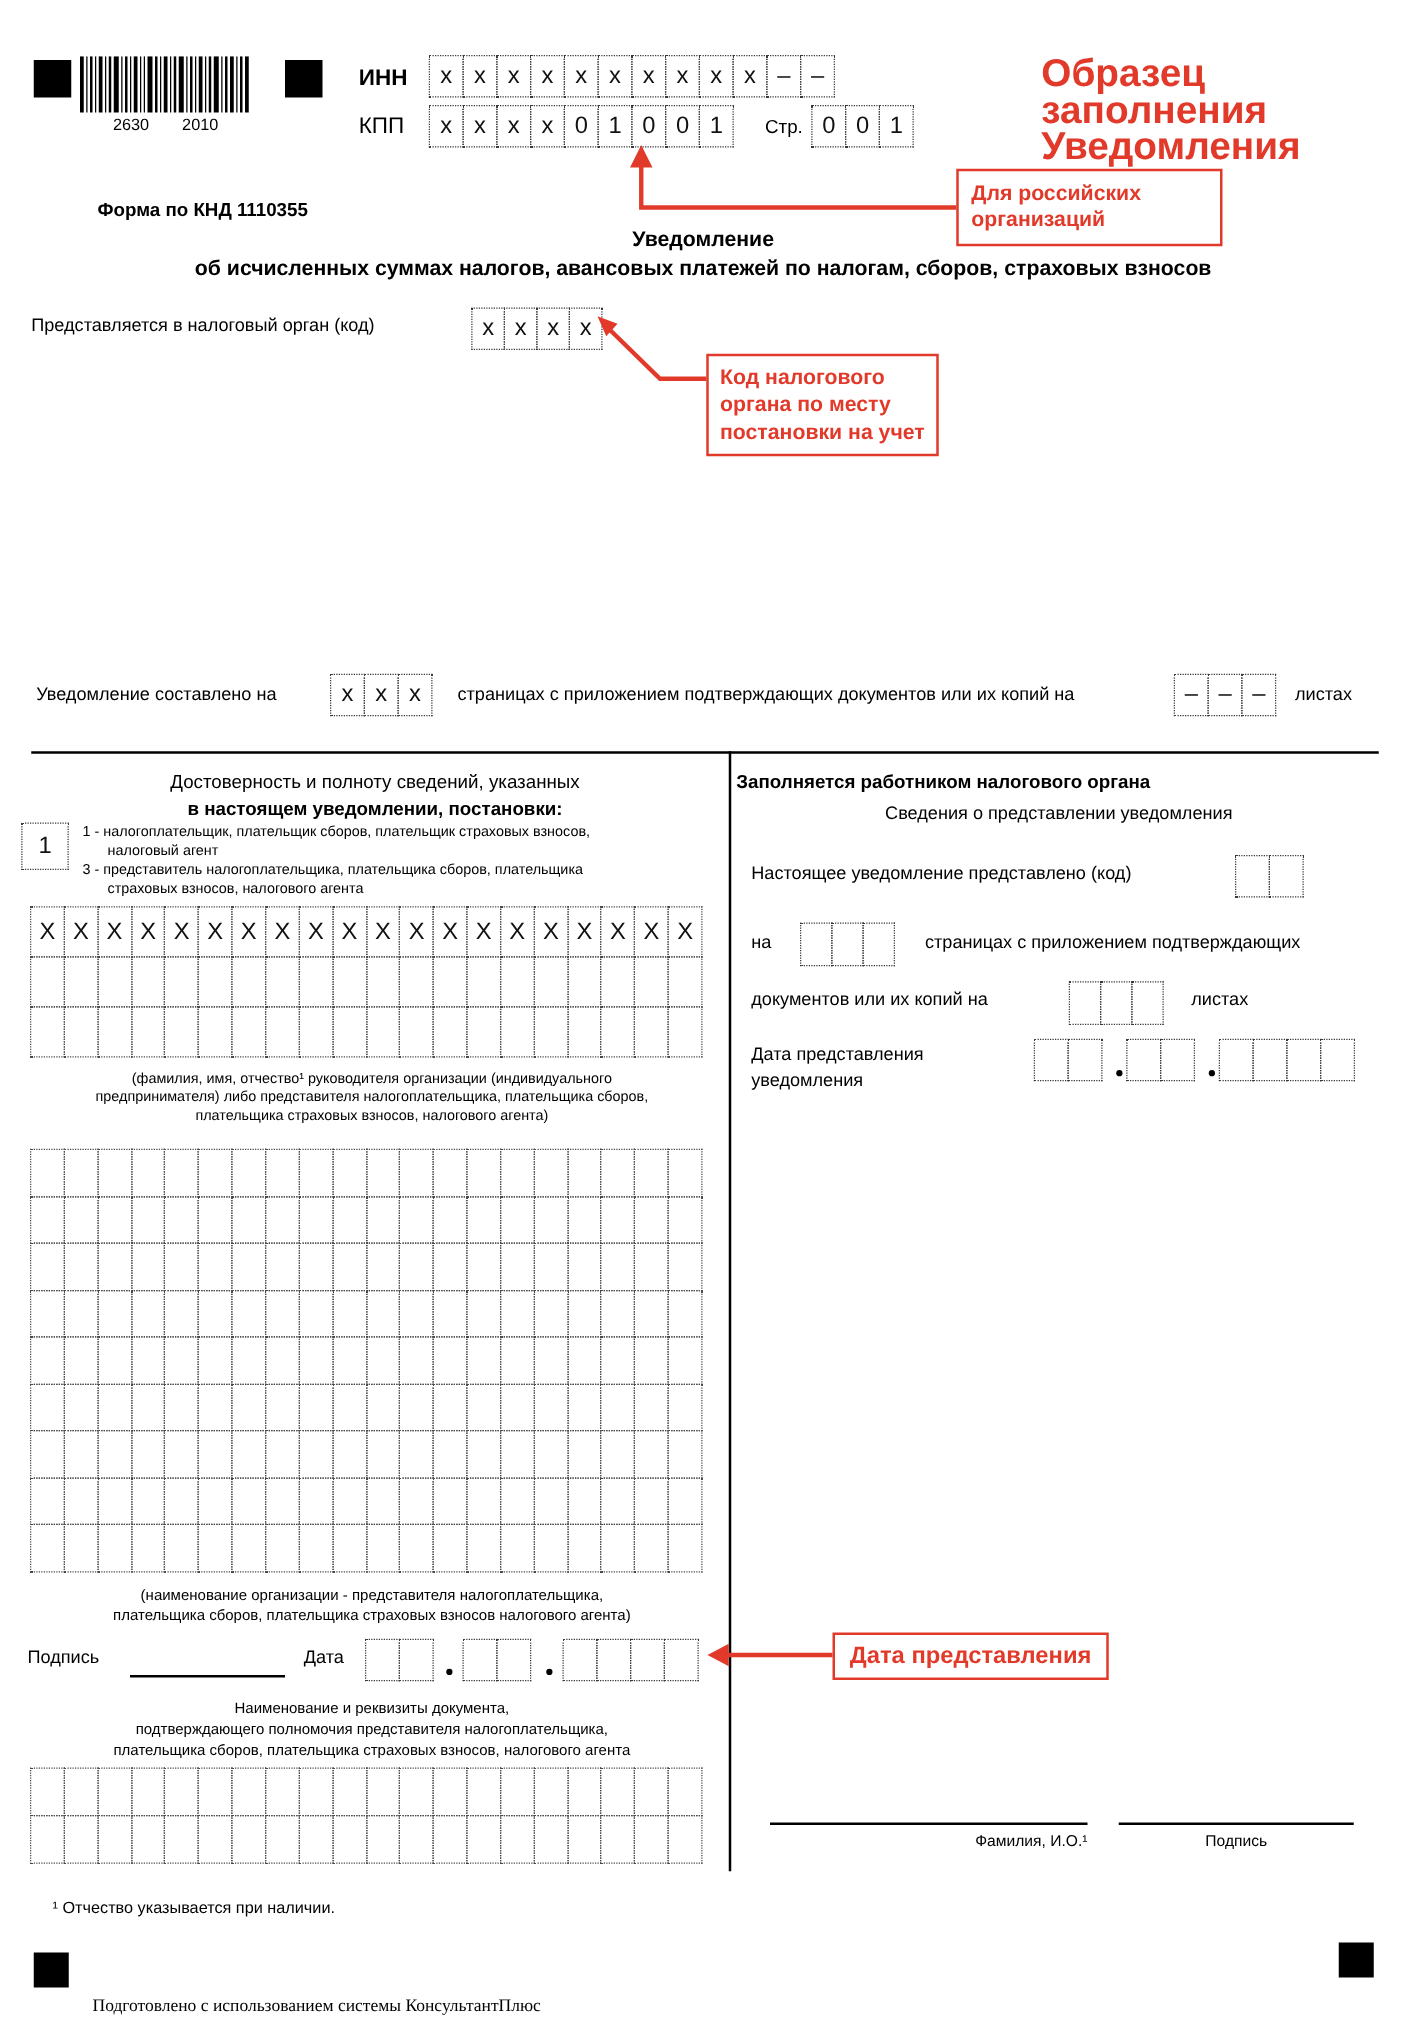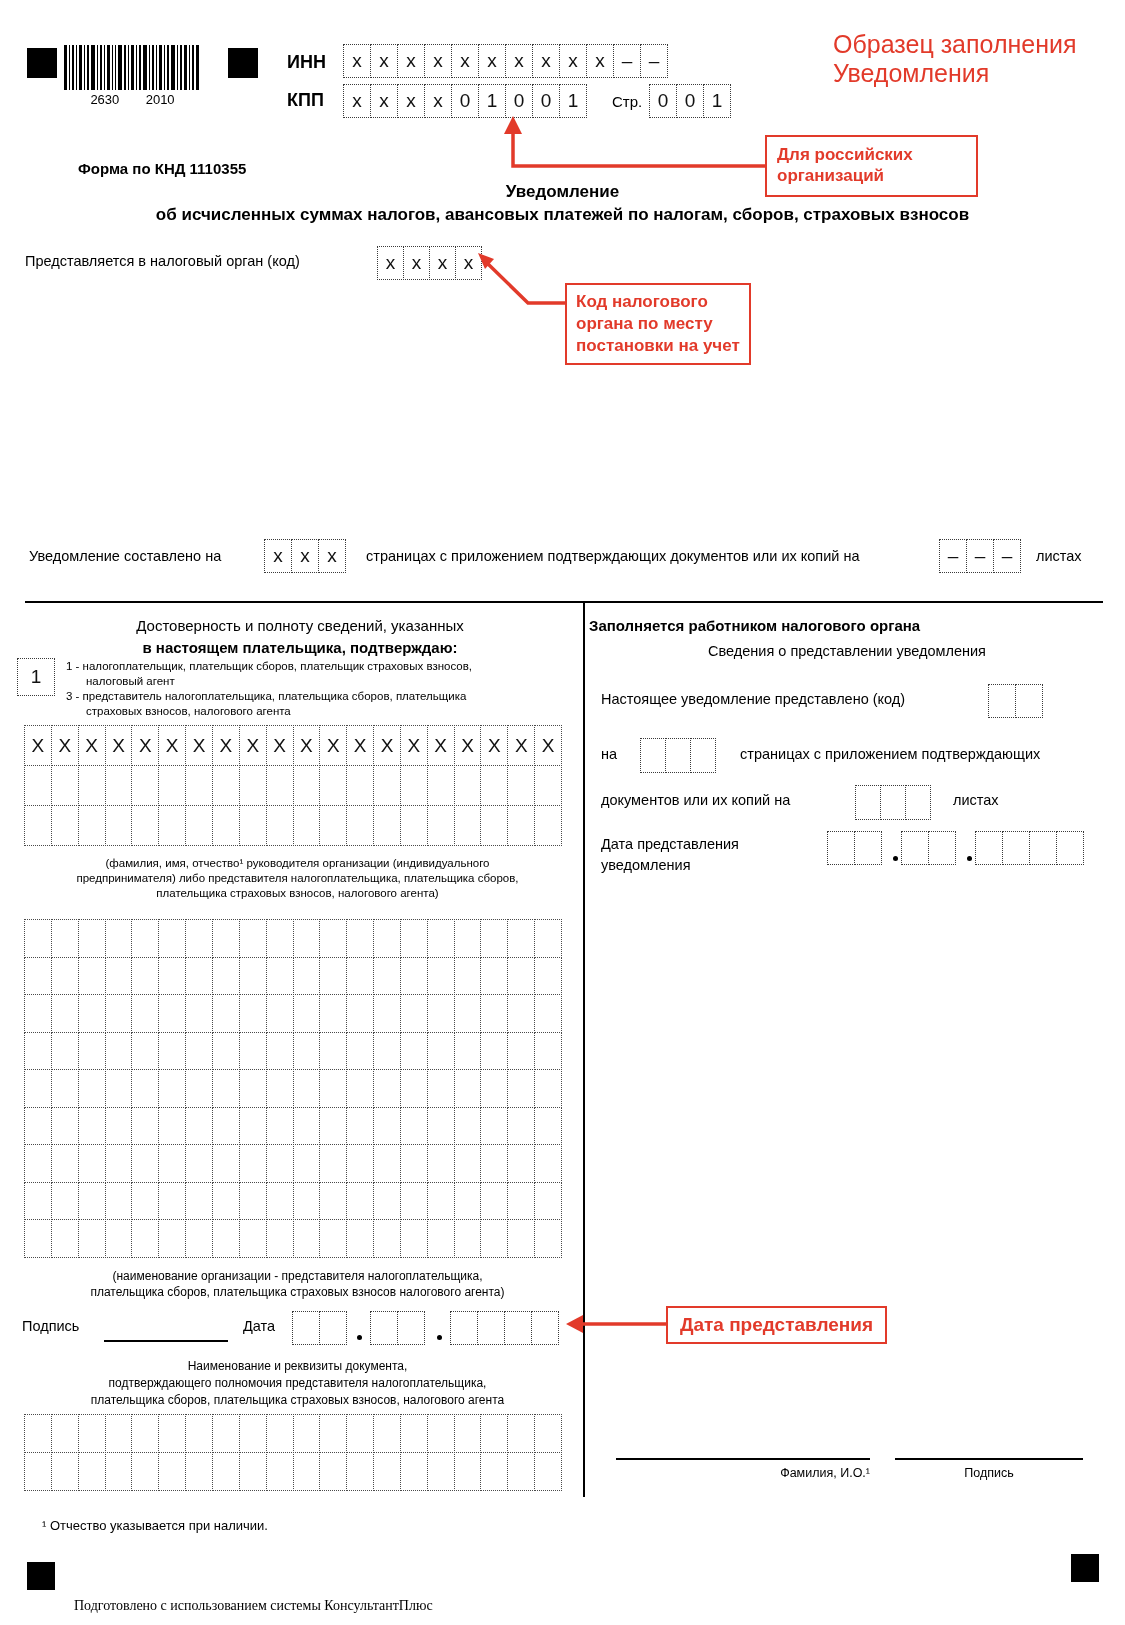--- a/index.html
+++ b/index.html
@@ -24,25 +24,25 @@
 .dot{position:absolute;width:5px;height:5px;background:#000;border-radius:50%}
 #sq-tl{left:27px;top:48px}
 #sq-bc{left:228px;top:48px}
 #sq-bl{left:27px;top:1562px;width:28px;height:28px}
 #sq-br{left:1071px;top:1554px;width:28px;height:28px}
 #barcode{left:64px;top:45px}
 #barcode-nums{left:64px;top:90px;width:137px;display:flex;justify-content:space-evenly;
   background:#fff;font-size:13px;padding-top:2px}
 #inn-label{left:287px;top:52px;font-size:18px;font-weight:bold}
 #inn-cells{left:344px;top:44px}
-#kpp-label{left:287px;top:90px;font-size:18px;font-weight:bold}
+#kpp-label{left:287px;top:90px;font-size:18px;font-weight:normal}
 #kpp-cells{left:344px;top:84px}
 #str-label{left:612px;top:93px;font-size:15px}
 #str-cells{left:650px;top:84px}
-#sample-note{left:833px;top:30px;font-size:25px;line-height:29px;font-weight:normal}
+#sample-note{left:833px;top:44px;font-size:31px;line-height:29px;font-weight:bold}
 #ruorg-box{left:765px;top:135px;width:213px;height:62px;padding:7px 10px;font-size:17px;line-height:21px}
 #form-code{left:78px;top:160px;font-size:15px;font-weight:bold}
 #title1{left:0;top:182px;width:1125px;text-align:center;font-size:17px;font-weight:bold}
 #title2{left:0;top:205px;width:1125px;text-align:center;font-size:17px;font-weight:bold}
 #taxorg-label{left:25px;top:253px;font-size:14.5px}
 #taxorg-cells{left:378px;top:246px}
 #taxcode-box{left:565px;top:283px;width:186px;padding:6px 9px;font-size:17px;line-height:22px}
 #pages-text1{left:29px;top:548px;font-size:14.5px}
 #pages-cells{left:265px;top:539px}
 #pages-text2{left:366px;top:548px;font-size:14.5px}
@@ -210,21 +210,21 @@
       <div class="cell">–</div>
       <div class="cell">–</div>
       <div class="cell">–</div>
     </div>
   <div class="abs" id="pages-text3">листах</div>
 
   <div class="line" id="hline"></div>
   <div class="line" id="vline"></div>
 
   <div class="abs" id="lhead1">Достоверность и полноту сведений, указанных</div>
-  <div class="abs" id="lhead2">в настоящем плательщика, подтверждаю:</div>
+  <div class="abs" id="lhead2">в настоящем уведомлении, постановки:</div>
   <div class="cellrow big" id="code-cell">
       <div class="cell">1</div>
     </div>
   <div class="abs" id="options">
     <div>1 -  налогоплательщик, плательщик сборов, плательщик страховых взносов,</div>
     <div class="opt-indent">налоговый агент</div>
     <div>3 -  представитель налогоплательщика, плательщика сборов, плательщика</div>
     <div class="opt-indent">страховых взносов, налогового агента</div>
   </div>
   <div class="grid" id="fio-grid" style="grid-template-columns: repeat(20, 1fr);">

